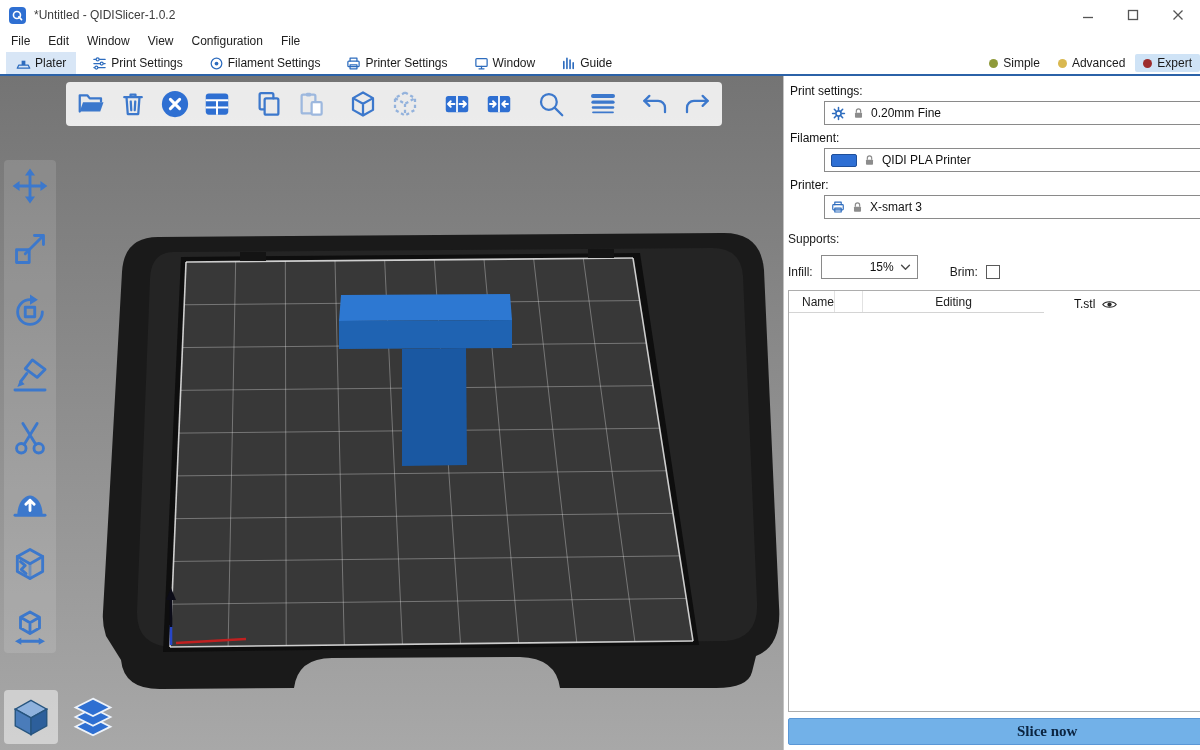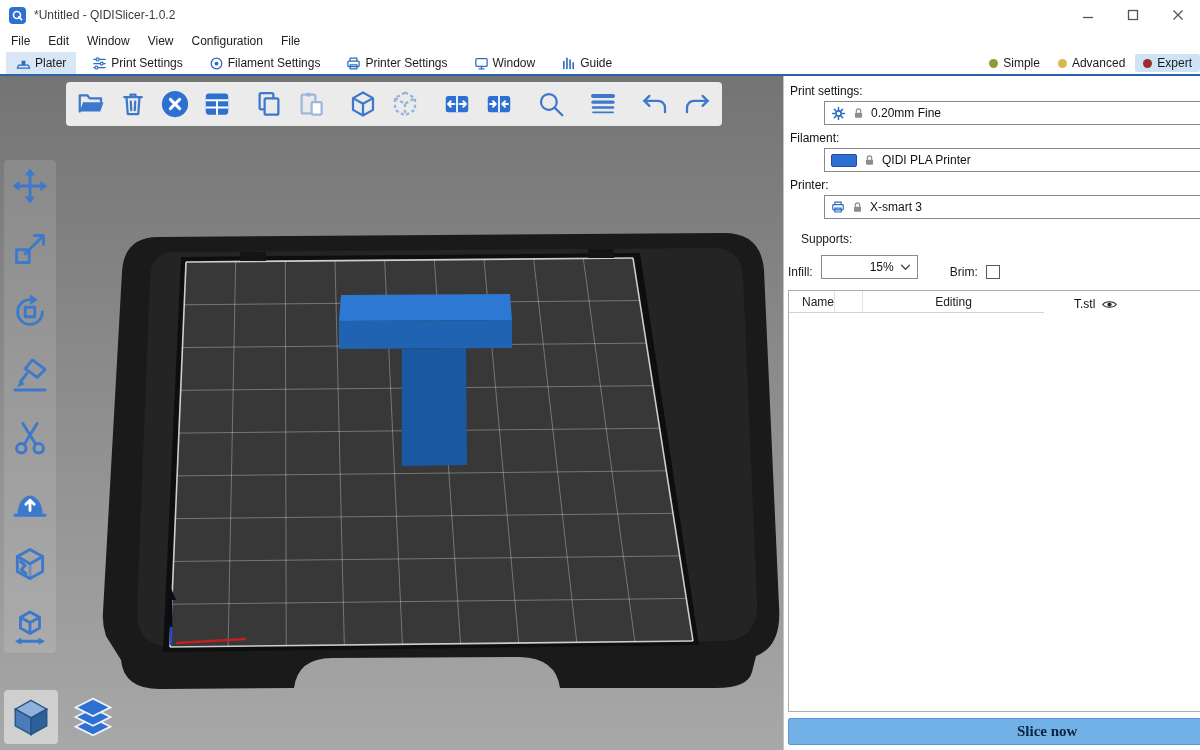--- a/index.html
+++ b/index.html
@@ -45,21 +45,21 @@
   
   .sidebar{flex:1;background:#fff;border-left:1px solid #c3c3c3;display:flex;flex-direction:column;padding:6px 5px 5px 4px;min-height:0;}
   .side-label{margin:2px 2px 3px 2px;color:#111;}
   .combo-row{display:flex;align-items:center;gap:7px;margin-bottom:4px;margin-left:36px;}
   .combo{flex:1;height:24px;border:1px solid #8a8a8a;background:#fff;display:flex;align-items:center;gap:6px;padding:0 6px 0 6px;}
   .combo .val{flex:1;white-space:nowrap;overflow:hidden;color:#111;}
   .combo.small{flex:0 0 66px;padding-left:48px;}
   .gear-btn{width:20px;height:20px;display:grid;place-items:center;border:none;background:transparent;padding:0;}
   .swatch{width:26px;height:13px;border:1px solid #1f4f9a;border-radius:2px;display:inline-block;}
   .supports-row{display:flex;align-items:center;margin:9px 0 0;}
-  .supports-row .rl{margin-right:8px;margin-left:13px;}
+  .supports-row .rl{margin-right:8px;}
   .infill-row{display:flex;align-items:flex-end;margin:9px 0 6px;}
   .infill-row .rl{margin-right:8px;}
   .brim-label{margin-left:32px;}
   .cb{width:14px;height:14px;border:1px solid #5a5a5a;background:#fff;margin-left:8px;display:inline-block;}
 
   .objects{flex:1;border:1px solid #adadad;margin-top:5px;display:flex;flex-direction:row;min-height:0;}
   .obj-header{height:22px;display:flex;align-items:center;border-bottom:1px solid #d4d4d4;color:#222;}
   .h-name{flex:1;padding-left:13px;}
   .h-mid{width:29px;align-self:stretch;border-left:1px solid #e2e2e2;border-right:1px solid #e2e2e2;}
   .h-edit{width:181px;text-align:center;}

